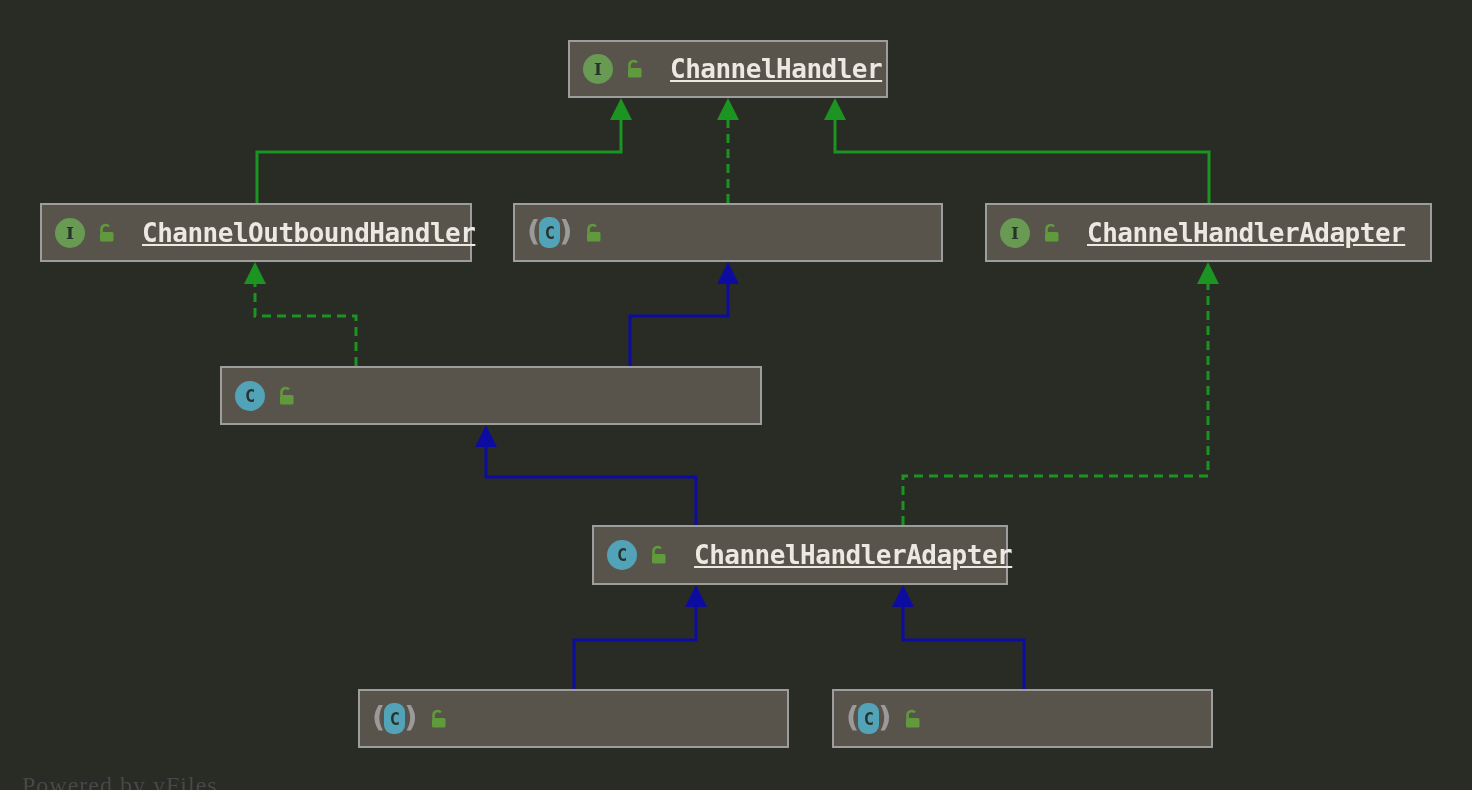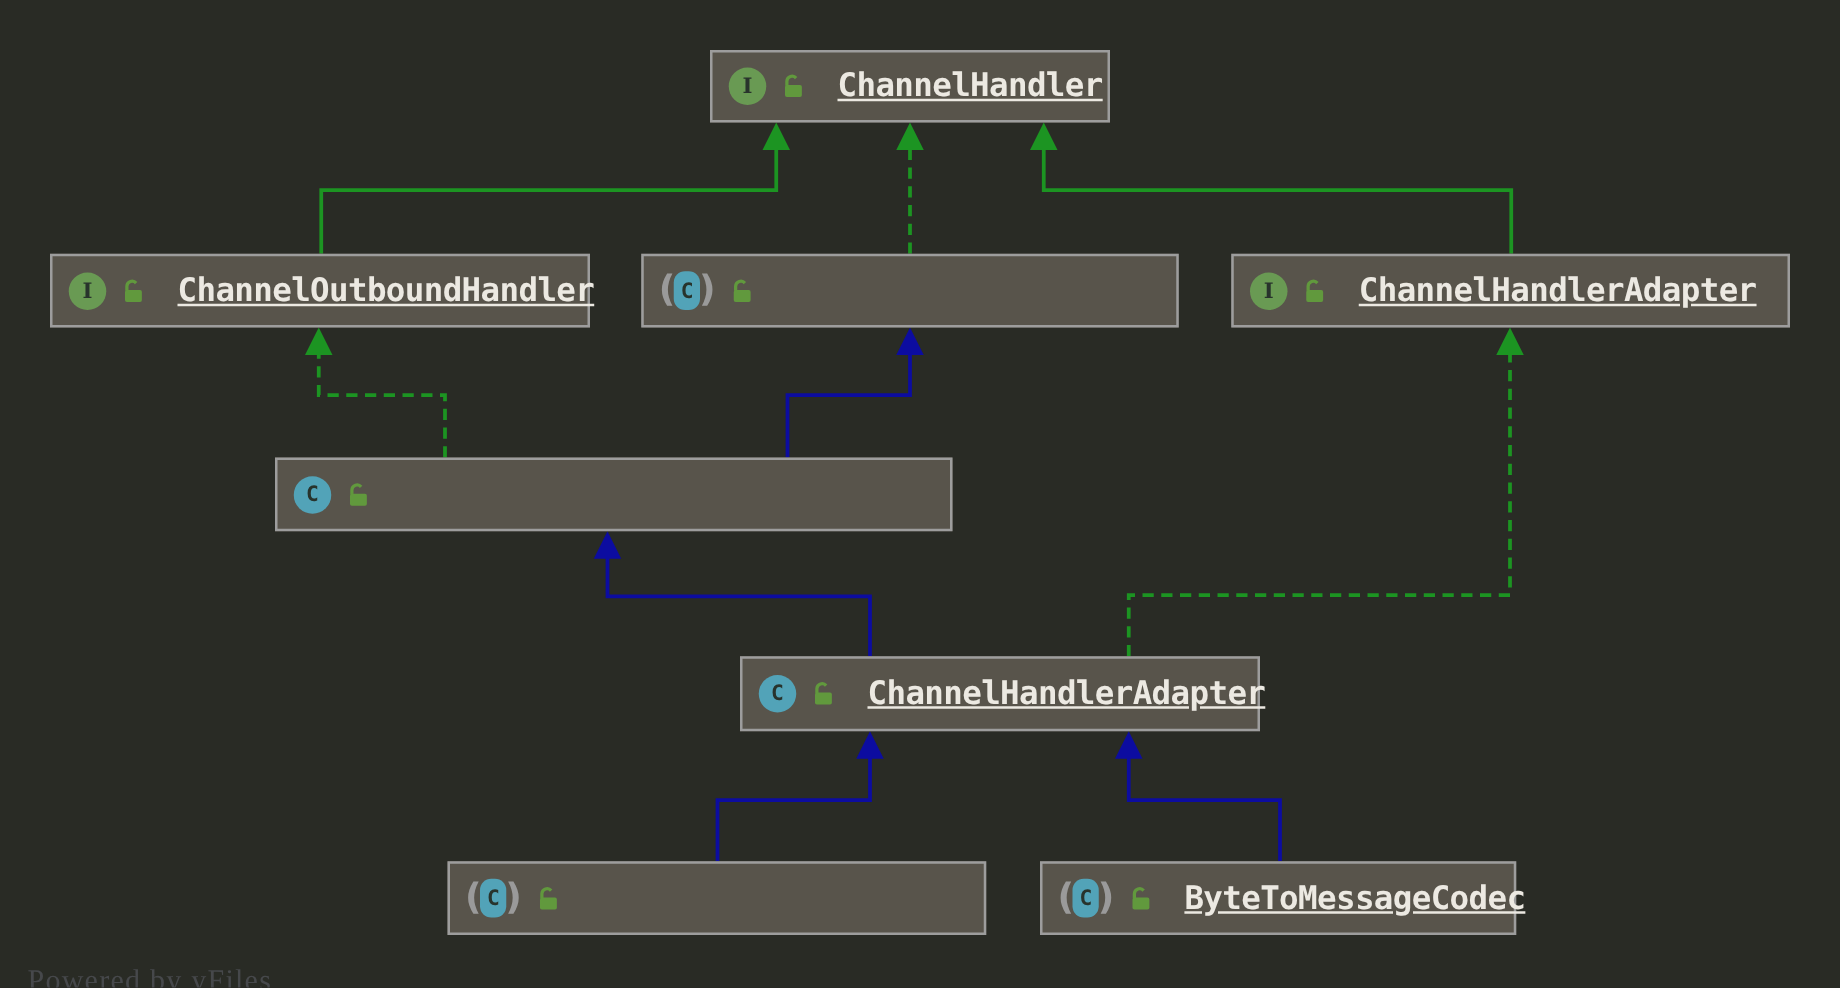--- a/index.html
+++ b/index.html
@@ -142,15 +142,14 @@
     <div class="node" style="left: 832px; top: 689px; width: 381px; height: 59px;">
       <span class="abst">
         <i>(</i>
         <span class="kind clazz pill">C</span>
         <i>)</i>
       </span>
       <svg class="lock" width="22" height="22" viewBox="0 0 22 22">
         <path d="M7.5 10.5 V7 a4.2 4.2 0 0 1 7.4 -2.5" fill="none" stroke="#61993d" stroke-width="2.6"></path>
         <rect x="6" y="10" width="13.5" height="9.5" rx="1.5" fill="#61993d"></rect>
       </svg>
-      <span class="lbl">ByteToMessageCodec</span>
     </div>
   </div>
 
 </body></html>

